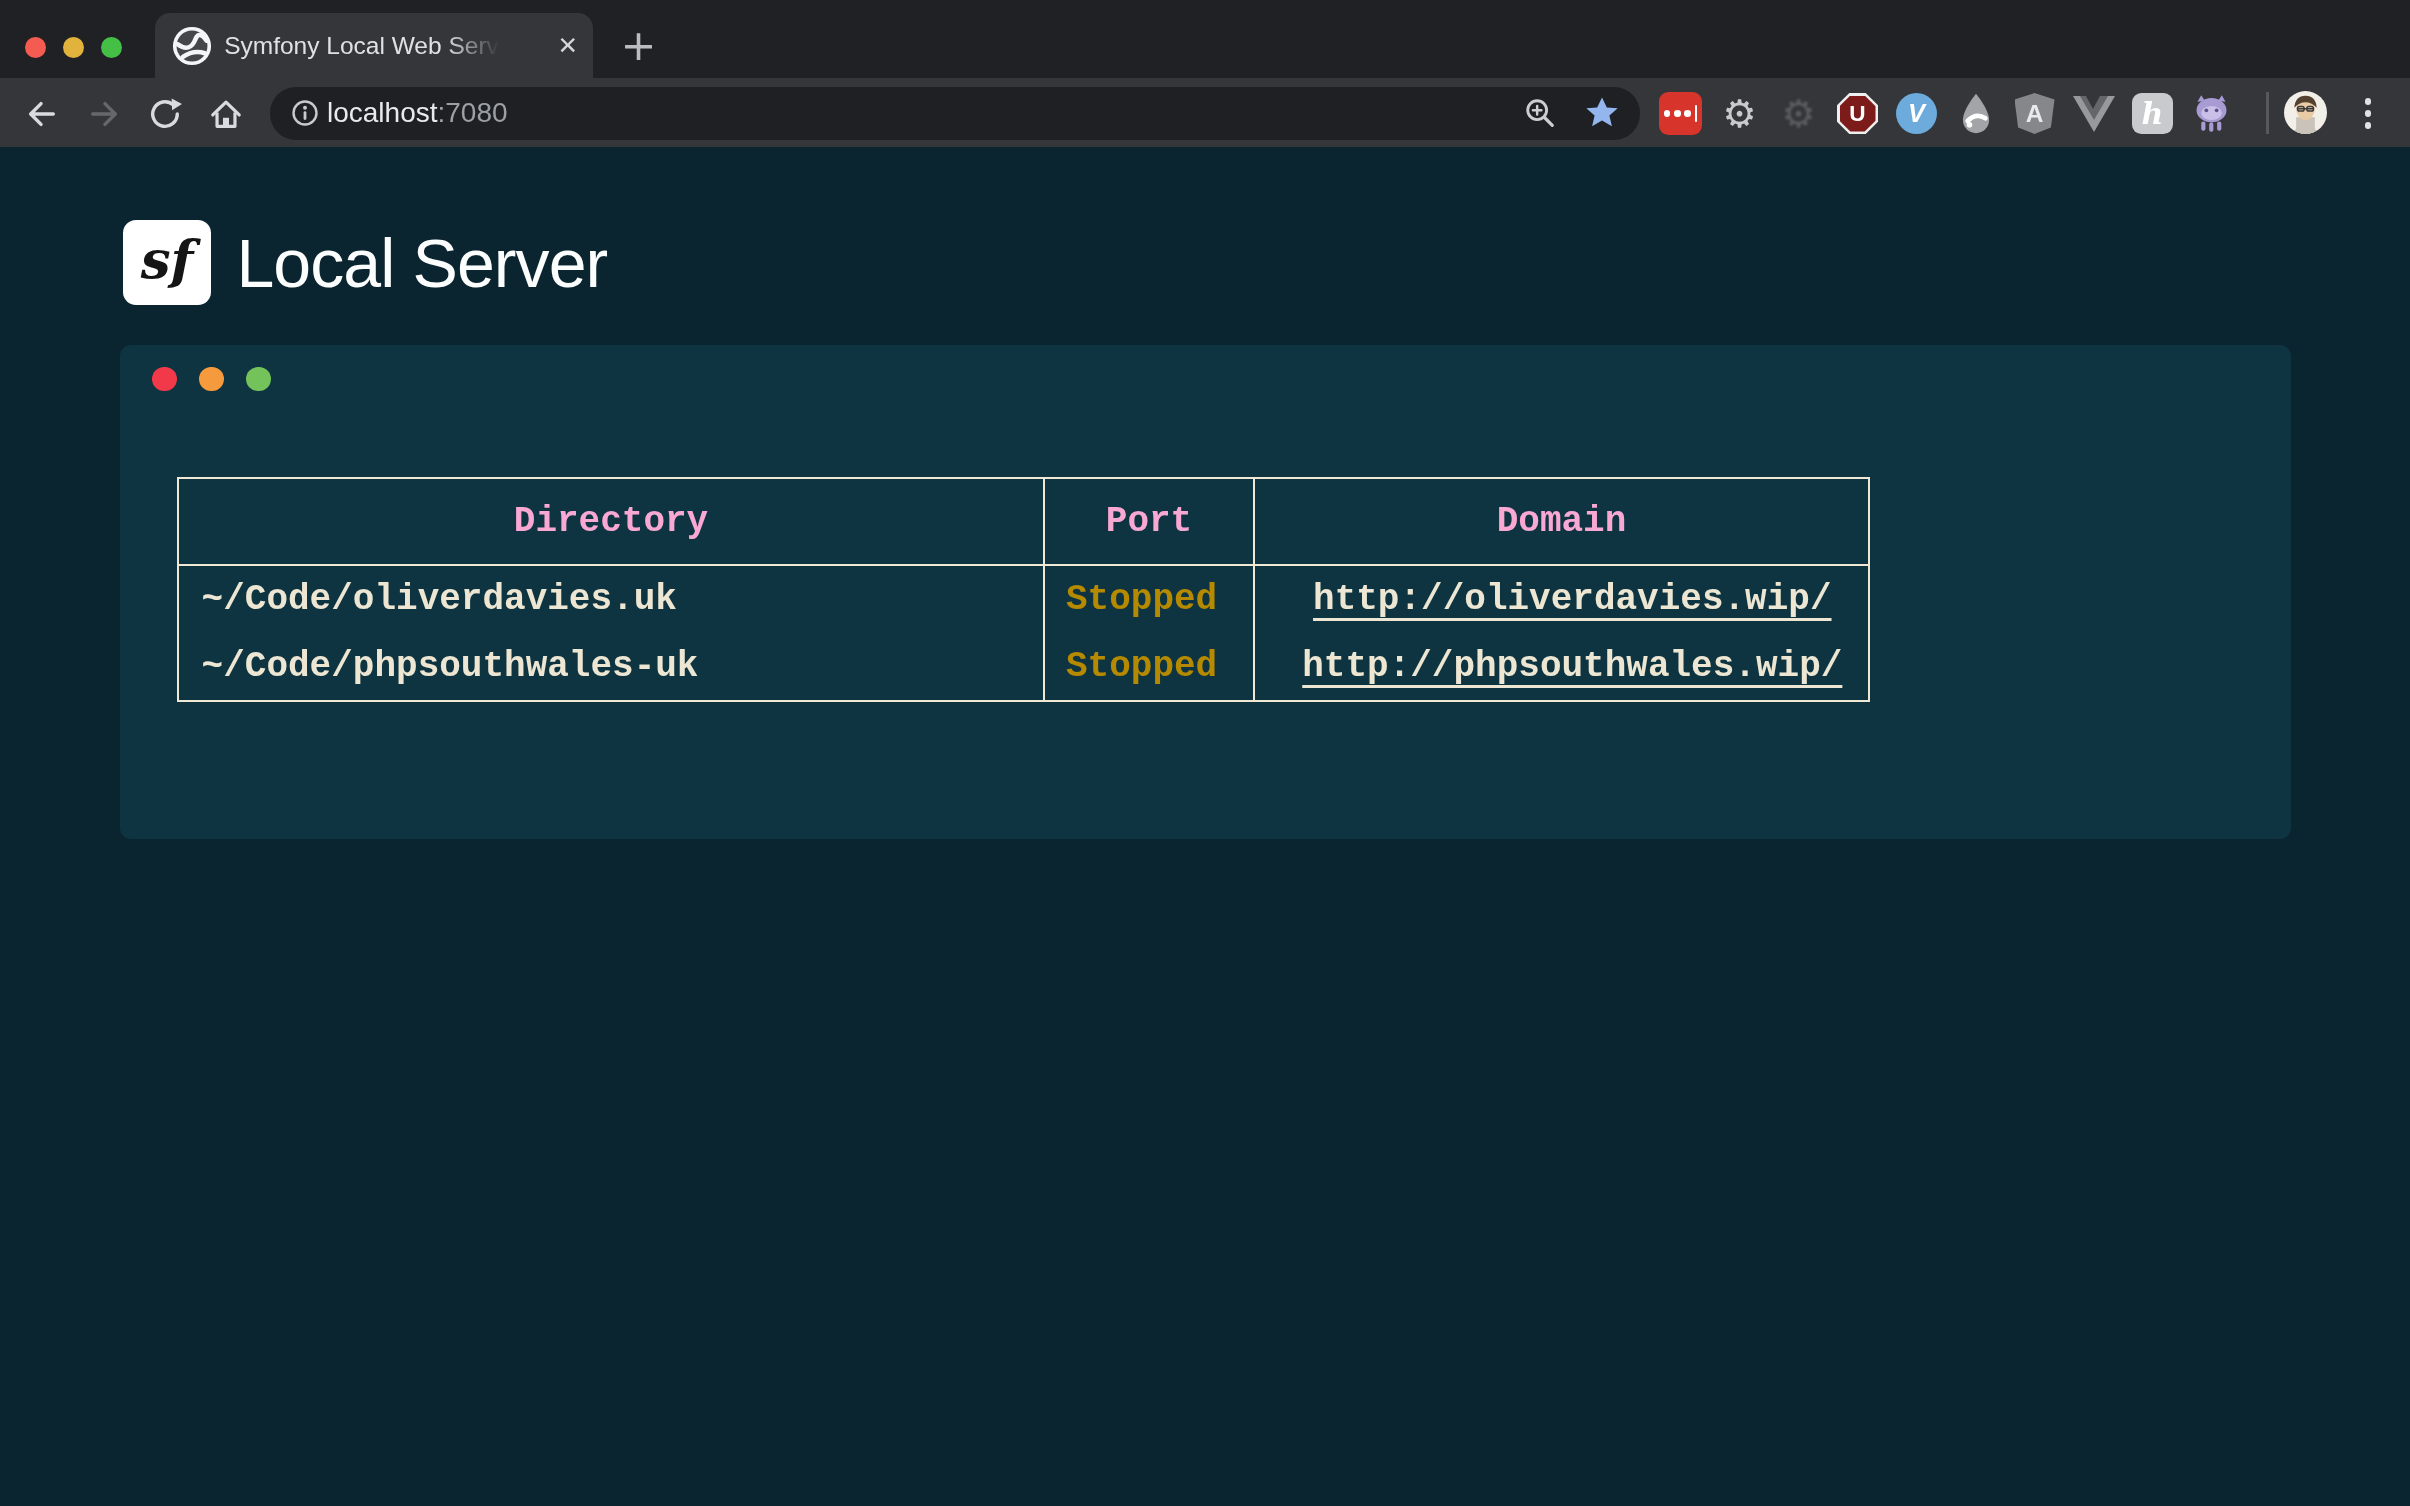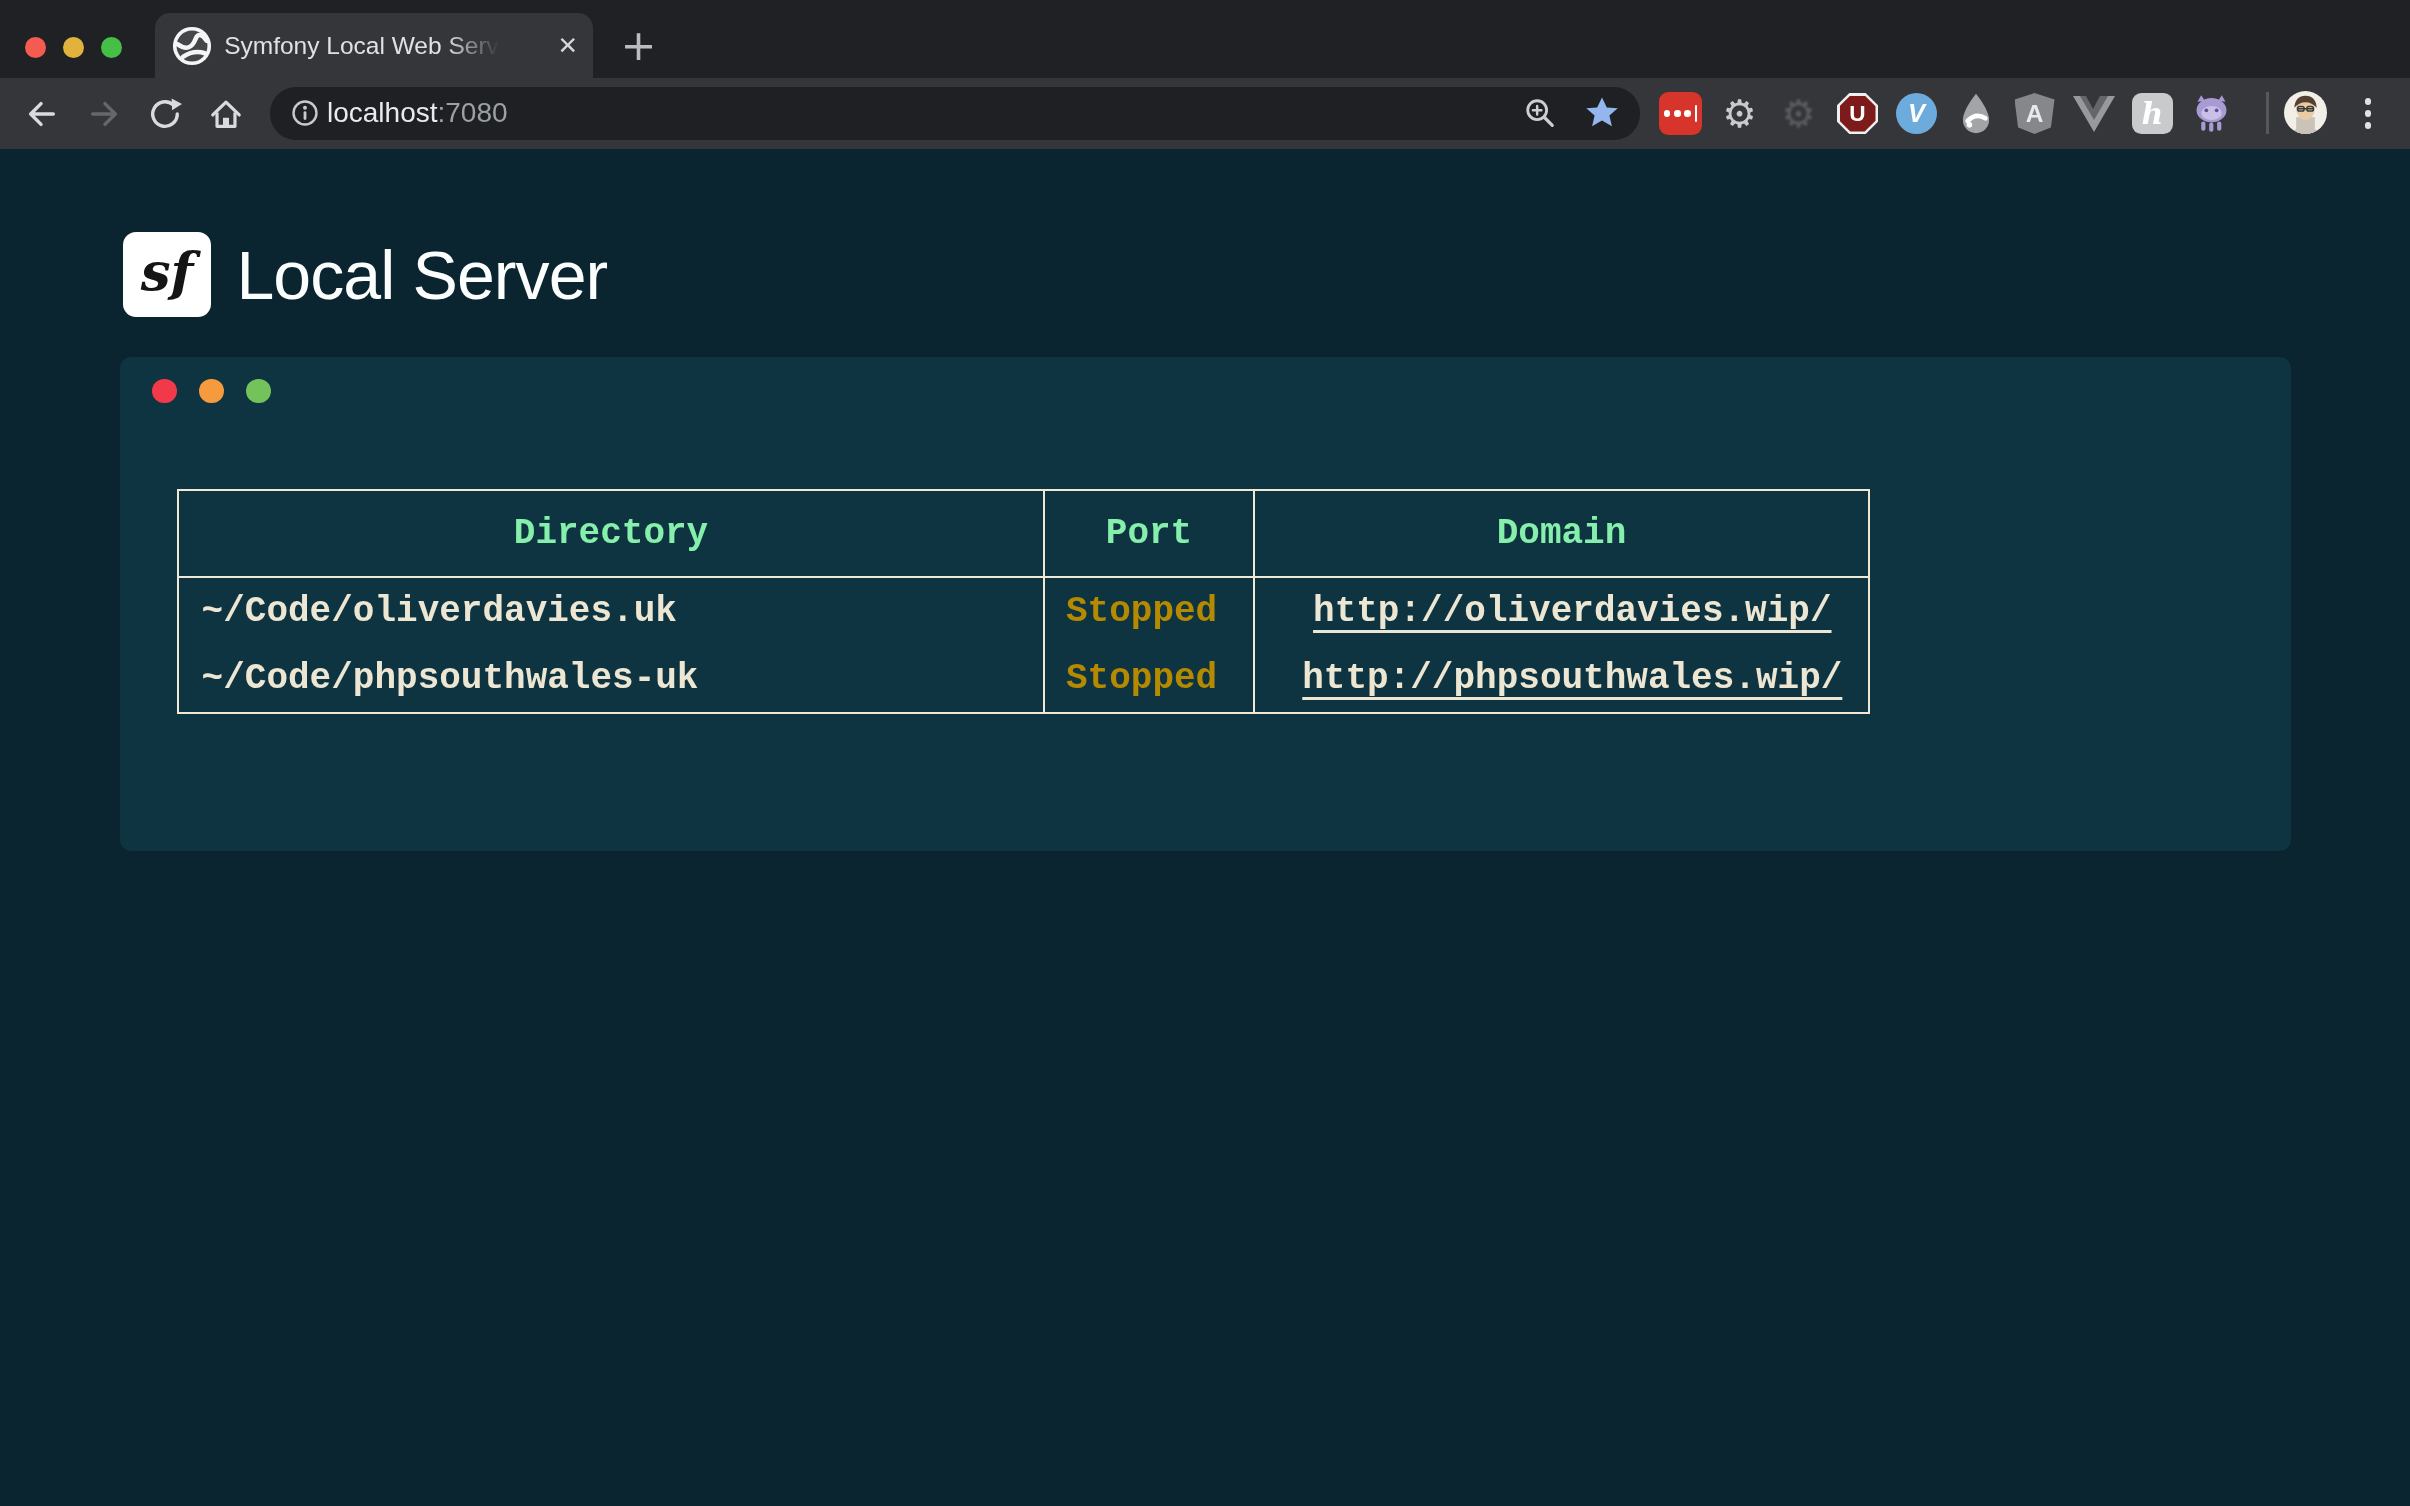--- a/index.html
+++ b/index.html
@@ -89,39 +89,39 @@
              color:#fff; font-size:30px; font-weight:bold; font-style:italic;
              font-family:"DejaVu Serif",serif; }
 
   .toolbar-sep { position:absolute; left:2266px; top:14px; width:2.8px; height:42px; background:#55585c; }
   .avatar-btn { position:absolute; left:2284px; top:13px; width:43px; height:43px; }
   .menu-btn { position:absolute; left:2354px; top:0; width:28px; height:71px;
               display:flex; flex-direction:column; align-items:center; justify-content:center; gap:5.6px; }
   .menu-dot { width:6.6px; height:6.6px; border-radius:50%; background:#dfe2e6; }
 
   
-  .page { position:absolute; left:0; top:159px; width:2411px; height:1194px; background:#0a2530; }
+  .page { position:absolute; left:0; top:147px; width:2411px; height:1194px; background:#0a2530; }
 
   .brand { position:absolute; left:123px; top:73px; display:flex; align-items:center; gap:25.4px; }
   .logo-box { width:88px; height:85px; background:#ffffff; border-radius:13px;
               display:flex; align-items:center; justify-content:center; }
   .logo-sf { font-family:"DejaVu Serif",serif; font-style:italic; font-weight:bold;
              font-size:53px; color:#151515; line-height:1; transform:translateY(-2.8px); }
   .brand-title { font-size:68px; color:#fcfdfd; letter-spacing:-0.9px;text-align:right; }
 
   .card { position:absolute; left:120px; top:198px; width:2171px; height:494px;
           background:#0d3440; border-radius:11.3px; }
   .card-dots { position:absolute; left:32px; top:21.7px; display:flex; gap:22.6px; }
   .card-dot { width:24.5px; height:24.5px; border-radius:50%; }
 
   table.servers { position:absolute; left:57px; top:132px; border-collapse:collapse;
                   table-layout:fixed; font-family:"Liberation Mono",monospace; }
   table.servers th, table.servers td { overflow:hidden; white-space:nowrap; }
   table.servers th { border:2.8px solid #eee8d5; height:87px; font-size:36px; font-weight:bold;
-                     color:#86efac; text-align:center; }
+                     color:#f9a8d4; text-align:center; }
   table.servers td { border-left:2.8px solid #eee8d5; border-right:2.8px solid #eee8d5;
                      height:68px; font-size:36px; font-weight:bold; color:#ece6d3;margin-top:7px; }
   table.servers { border:2.8px solid #eee8d5; }
   .td-dir { padding-left:22.6px; }
   .td-port { padding-left:21px; }
   .td-domain { padding-left:22.6px;text-align:center; }
   .cell-stopped { color:#b58900; }
   .cell-link { color:#ece6d3; text-decoration:underline; text-decoration-thickness:2.8px;
                text-underline-offset:8.5px; cursor:pointer; }
 </style>

